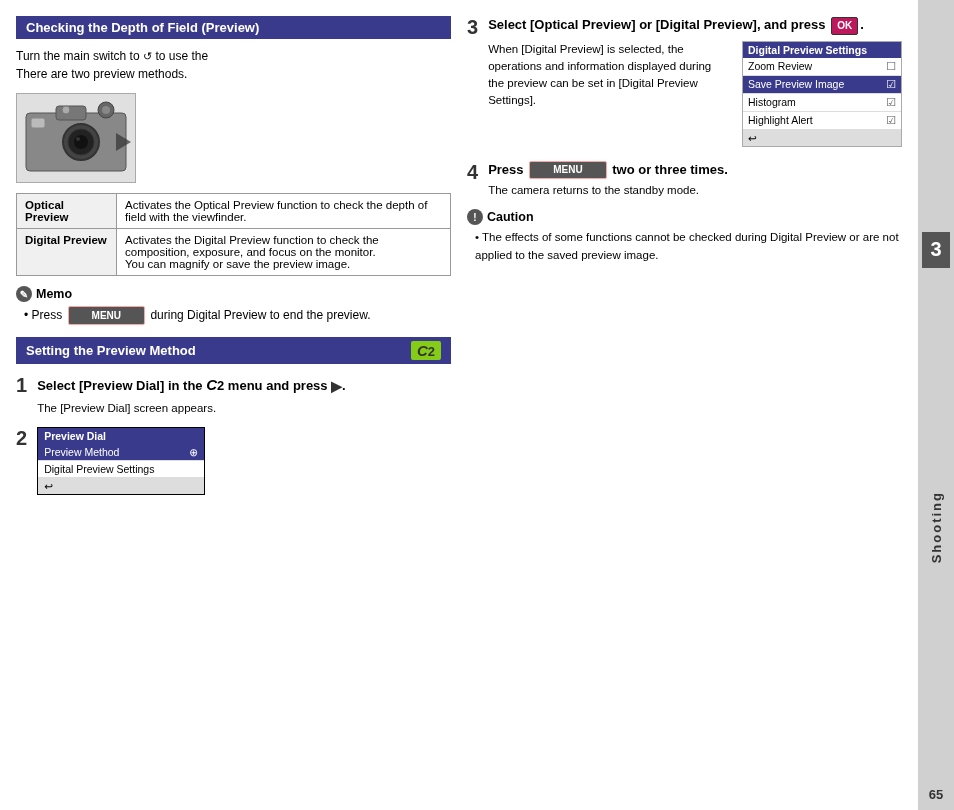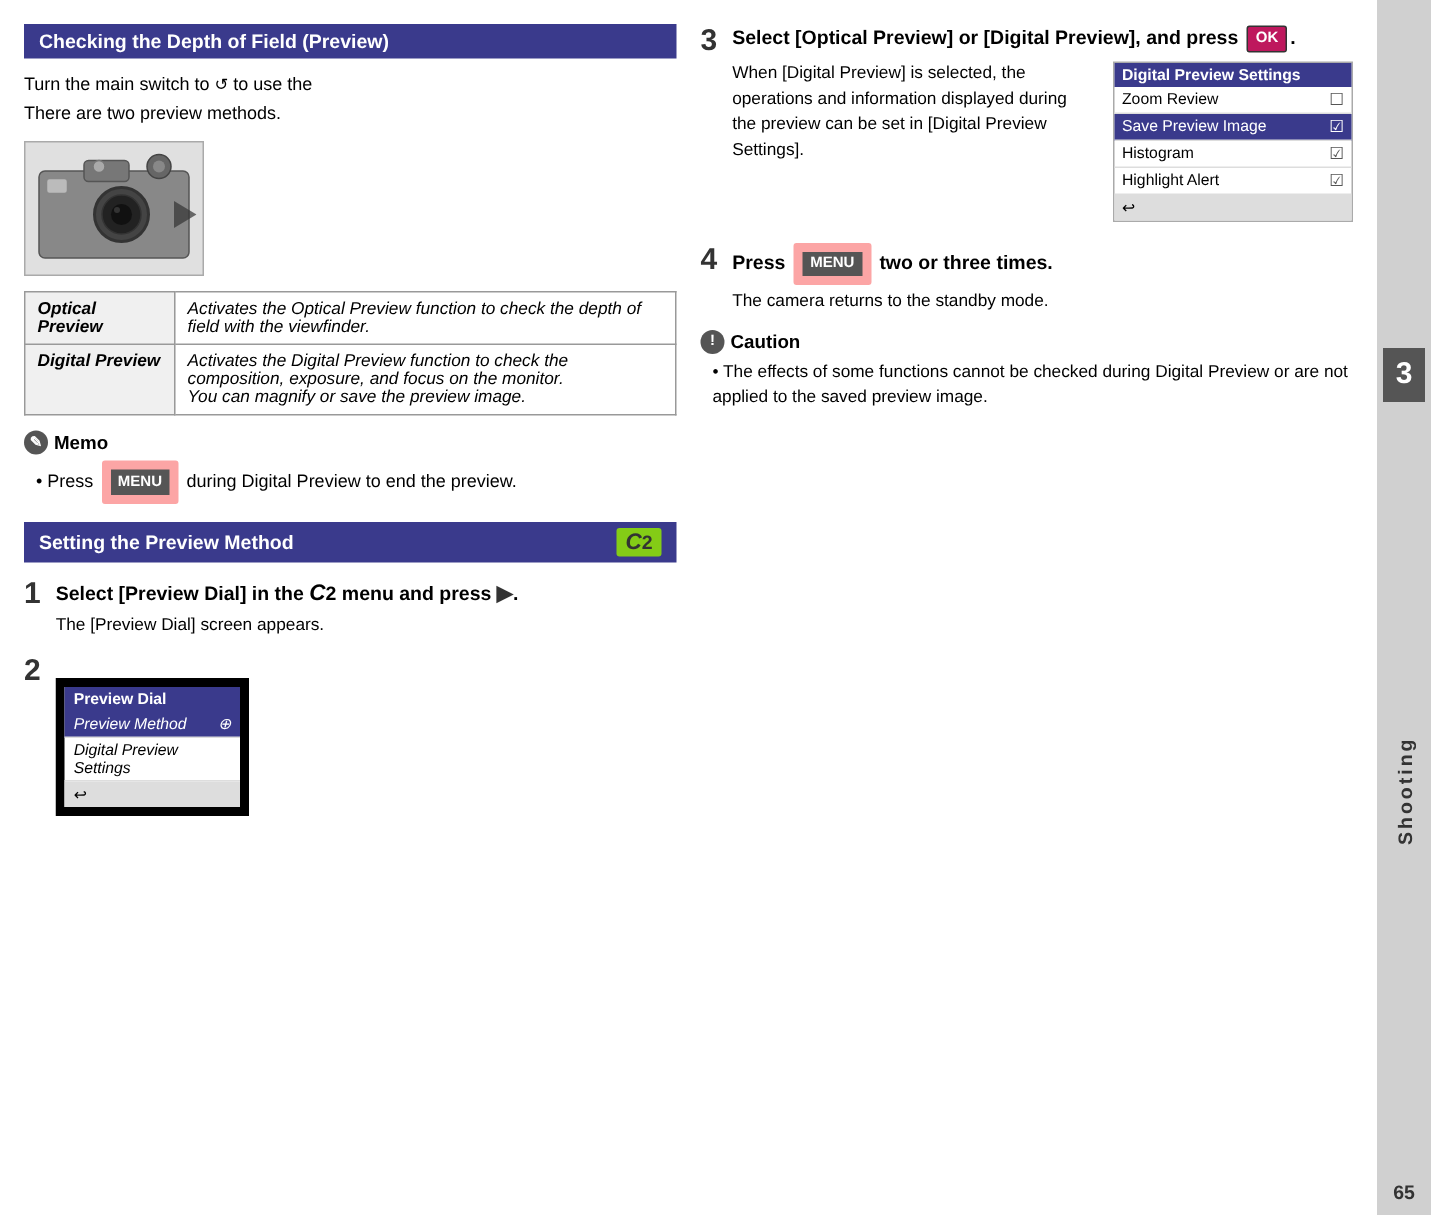--- a/index.html
+++ b/index.html
@@ -145,21 +145,20 @@
       border-collapse: collapse;
       border: 1px solid #999;
       margin-bottom: 10px;
       font-size: 11.5px;
     }
 
     .preview-table td {
       border: 1px solid #999;
       padding: 5px 8px;
       vertical-align: top;
-      font-style: italic;
     }
 
     .preview-table td:first-child {
       font-weight: bold;
       width: 100px;
       background: #f0f0f0;
     }
 
     
     .memo-section {
@@ -194,25 +193,25 @@
       margin-left: 8px;
     }
 
     
     .key-btn {
       display: inline-block;
       background: #555;
       color: #fff;
       font-size: 10px;
       font-weight: bold;
-      padding: 1px 5px;
+      padding: 1px 23px;
       border-radius: 2px;
       margin: 0 2px;
       vertical-align: middle;
-      border: 6px solid #fca5a5;
+      border: 1px solid #fca5a5;
       text-align: center;
     }
 
     .ok-btn {
       display: inline-block;
       background: #be185d;
       color: #fff;
       font-size: 10px;
       font-weight: bold;
       padding: 1px 5px;
@@ -340,42 +339,41 @@
     .dp-footer {
       background: #ddd;
       padding: 2px 5px;
       display: flex;
       align-items: center;
       gap: 4px;
     }
 
     
     .preview-dial-box {
-      border: 6px solid #000000;
-      width: 129px;
+      border: 1px solid #000000;
+      width: 168px;
       font-size: 10.5px;
       flex-shrink: 0;
-      margin-top: 16px;
+      margin-top: 0;
     }
 
     .preview-dial-header {
       background: #3a3a8c;
       color: #fff;
       padding: 2px 6px;
       font-size: 10.5px;
       font-weight: bold;
     }
 
     .preview-dial-row {
       display: flex;
       justify-content: space-between;
       align-items: center;
       padding: 2px 6px;
       border-bottom: 1px solid #ddd;
-      font-style: italic;
     }
 
     .preview-dial-row.selected {
       background: #3a3a8c;
       color: #fff;
     }
 
     .preview-dial-footer {
       background: #ddd;
       padding: 2px 6px;

